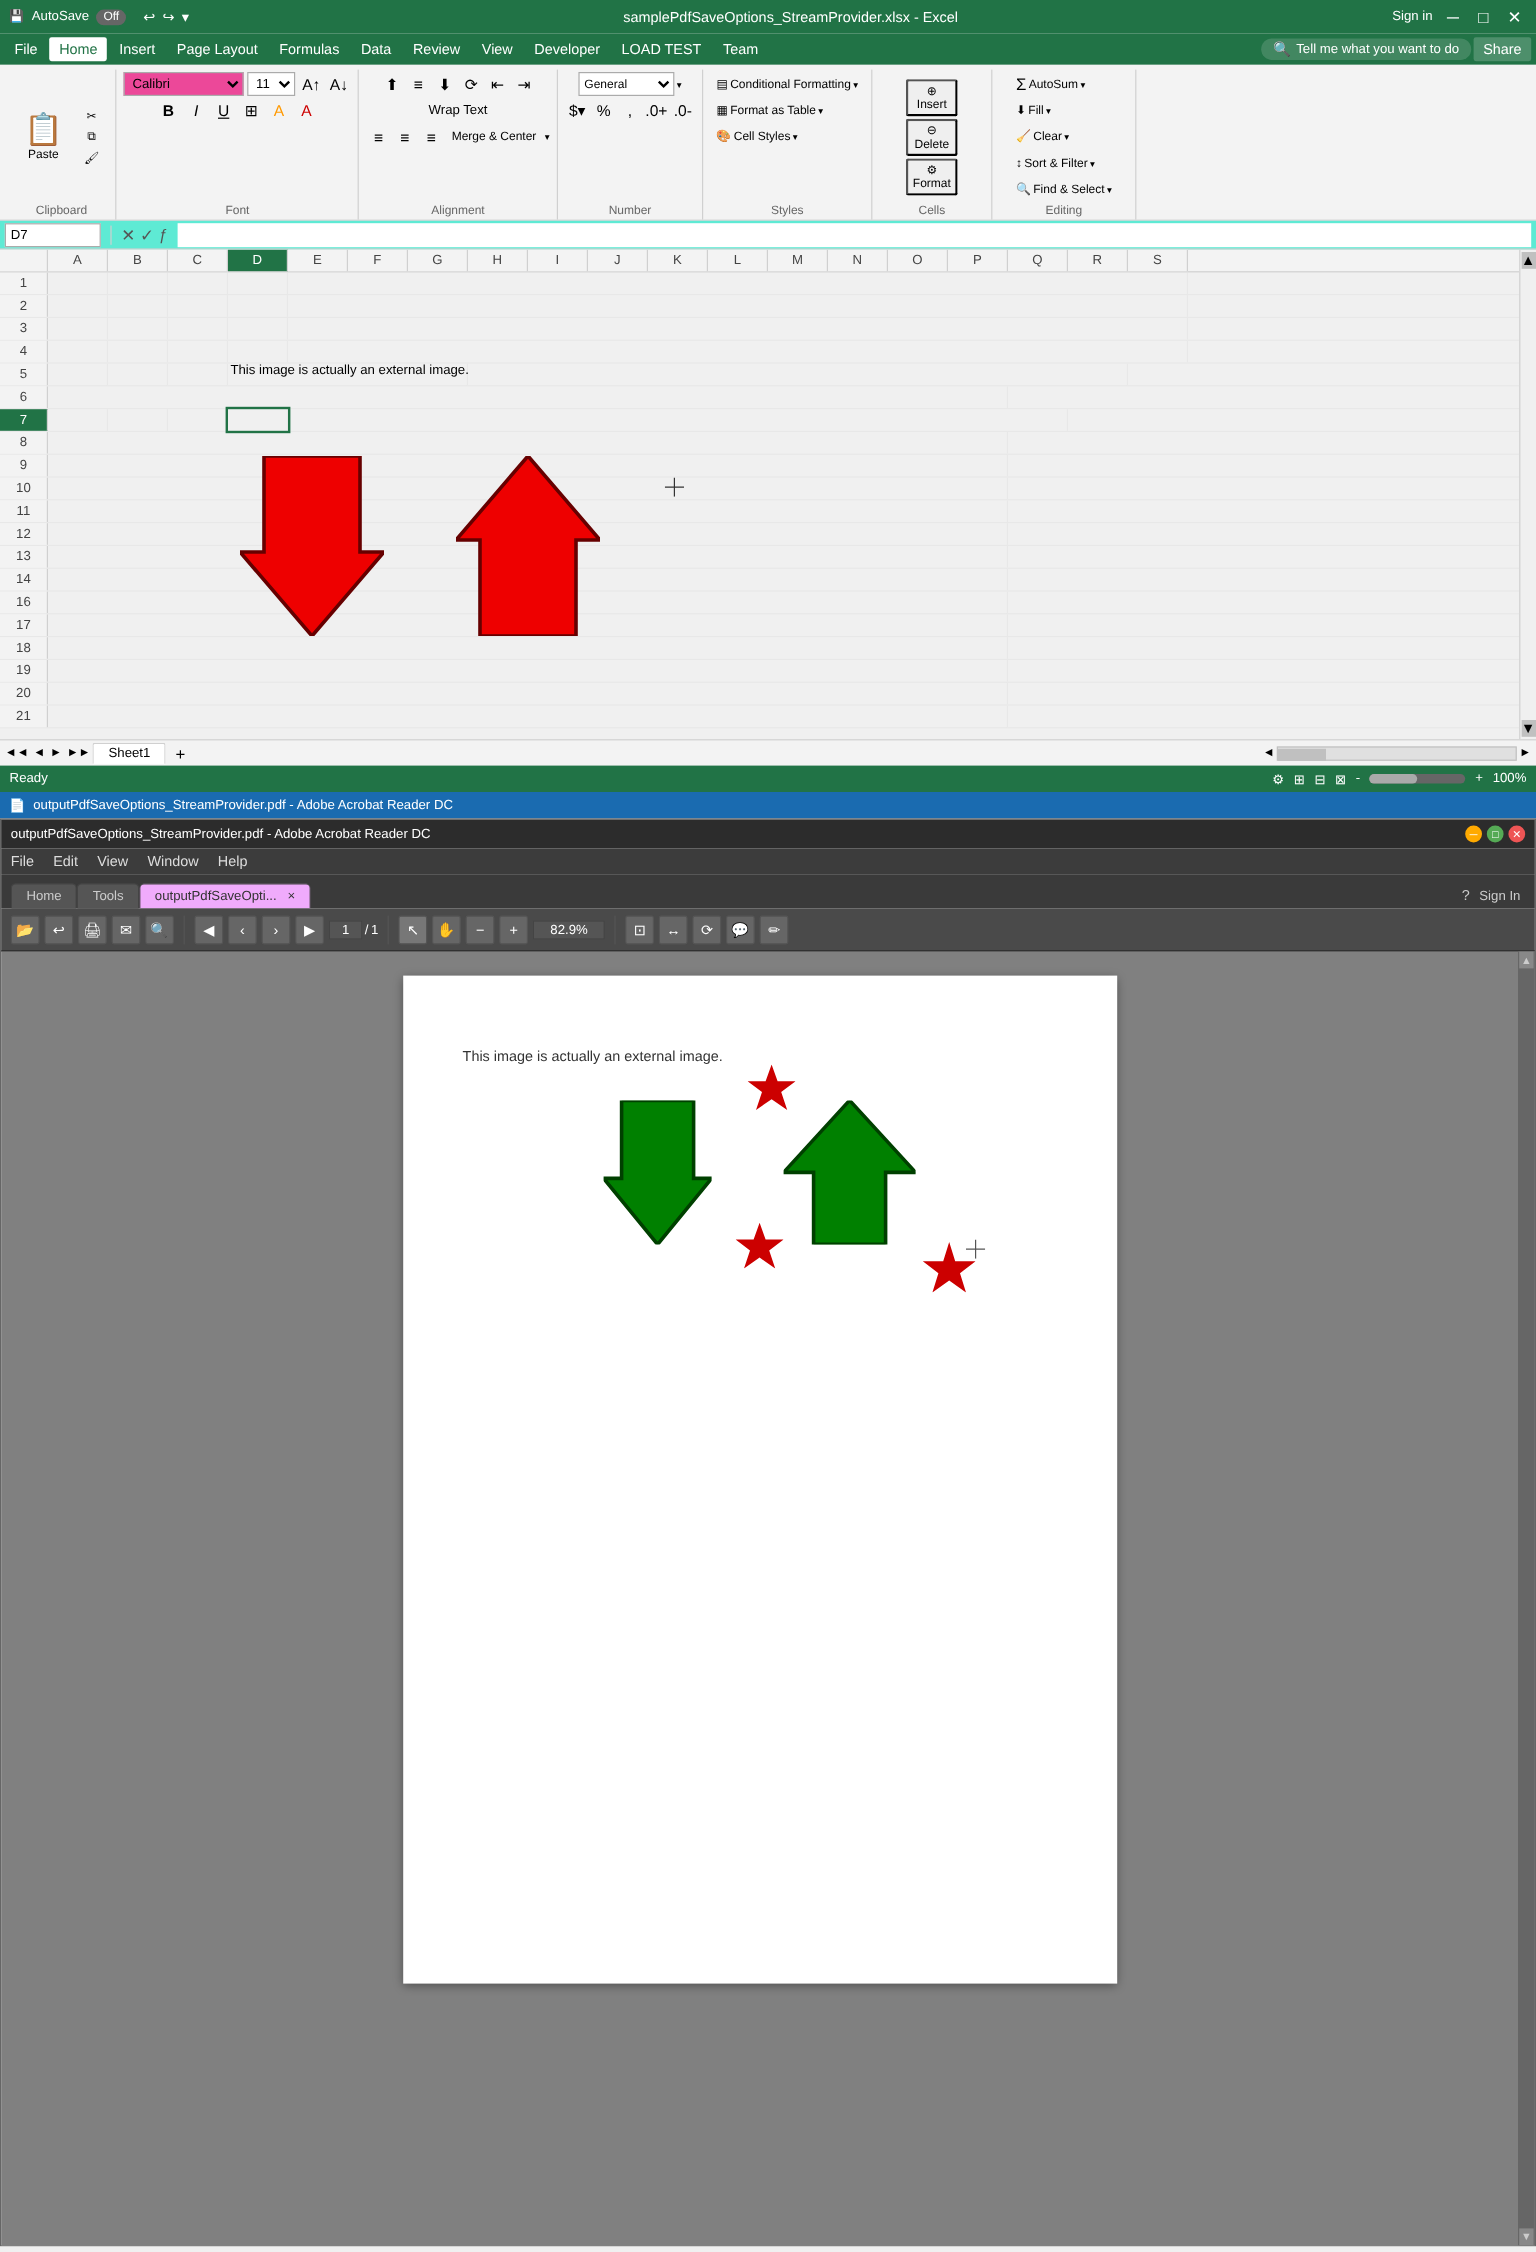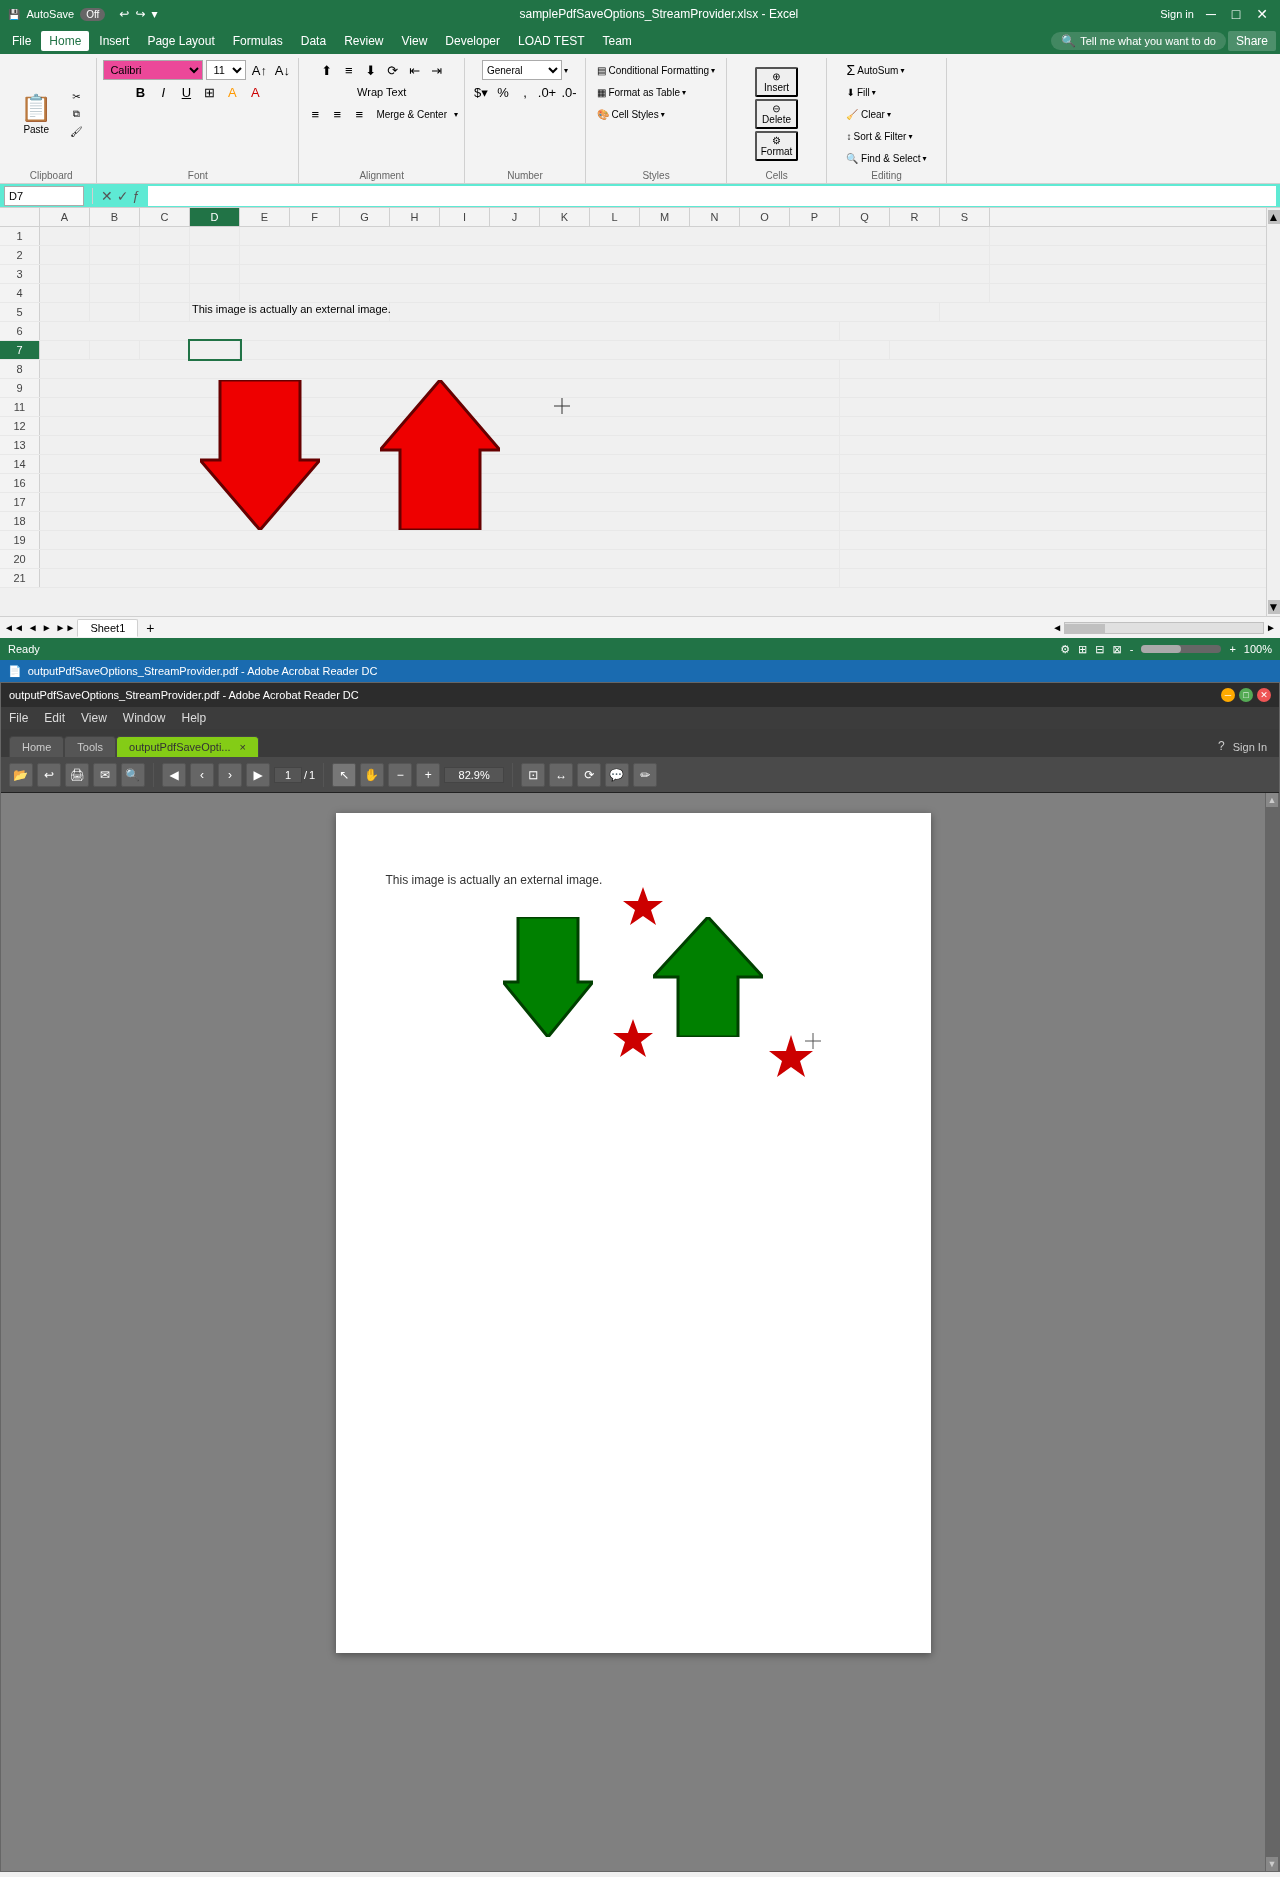--- a/index.html
+++ b/index.html
@@ -323,21 +323,21 @@
     .acrobat-tab {
       padding: 4px 12px;
       background: #555;
       color: #ccc;
       font-size: 11px;
       border-radius: 4px 4px 0 0;
       cursor: pointer;
       border: 1px solid #444;
       border-bottom: none;
     }
-    .acrobat-tab.active { background: #84cc16; color: #333; margin-top: 26px; }
+    .acrobat-tab.active { background: #f0abfc; color: #333; margin-top: 26px; }
     .acrobat-tab-close { margin-left: 6px; cursor: pointer; }
 
     .acrobat-content {
       display: flex;
       flex: 1;
       background: #808080;
     }
     .acrobat-page-area {
       flex: 1;
       display: flex;
@@ -751,20 +751,24 @@
 
           <div class="grid-row">
             <div class="row-header">8</div>
             <div class="cell" style="width:800px;"></div>
           </div>
           <div class="grid-row">
             <div class="row-header">9</div>
             <div class="cell" style="width:800px;"></div>
           </div>
           <div class="grid-row">
+            <div class="row-header">10</div>
+            <div class="cell" style="width:800px;"></div>
+          </div>
+          <div class="grid-row">
             <div class="row-header">11</div>
             <div class="cell" style="width:800px;"></div>
           </div>
           <div class="grid-row">
             <div class="row-header">12</div>
             <div class="cell" style="width:800px;"></div>
           </div>
           <div class="grid-row">
             <div class="row-header">13</div>
             <div class="cell" style="width:800px;"></div>

